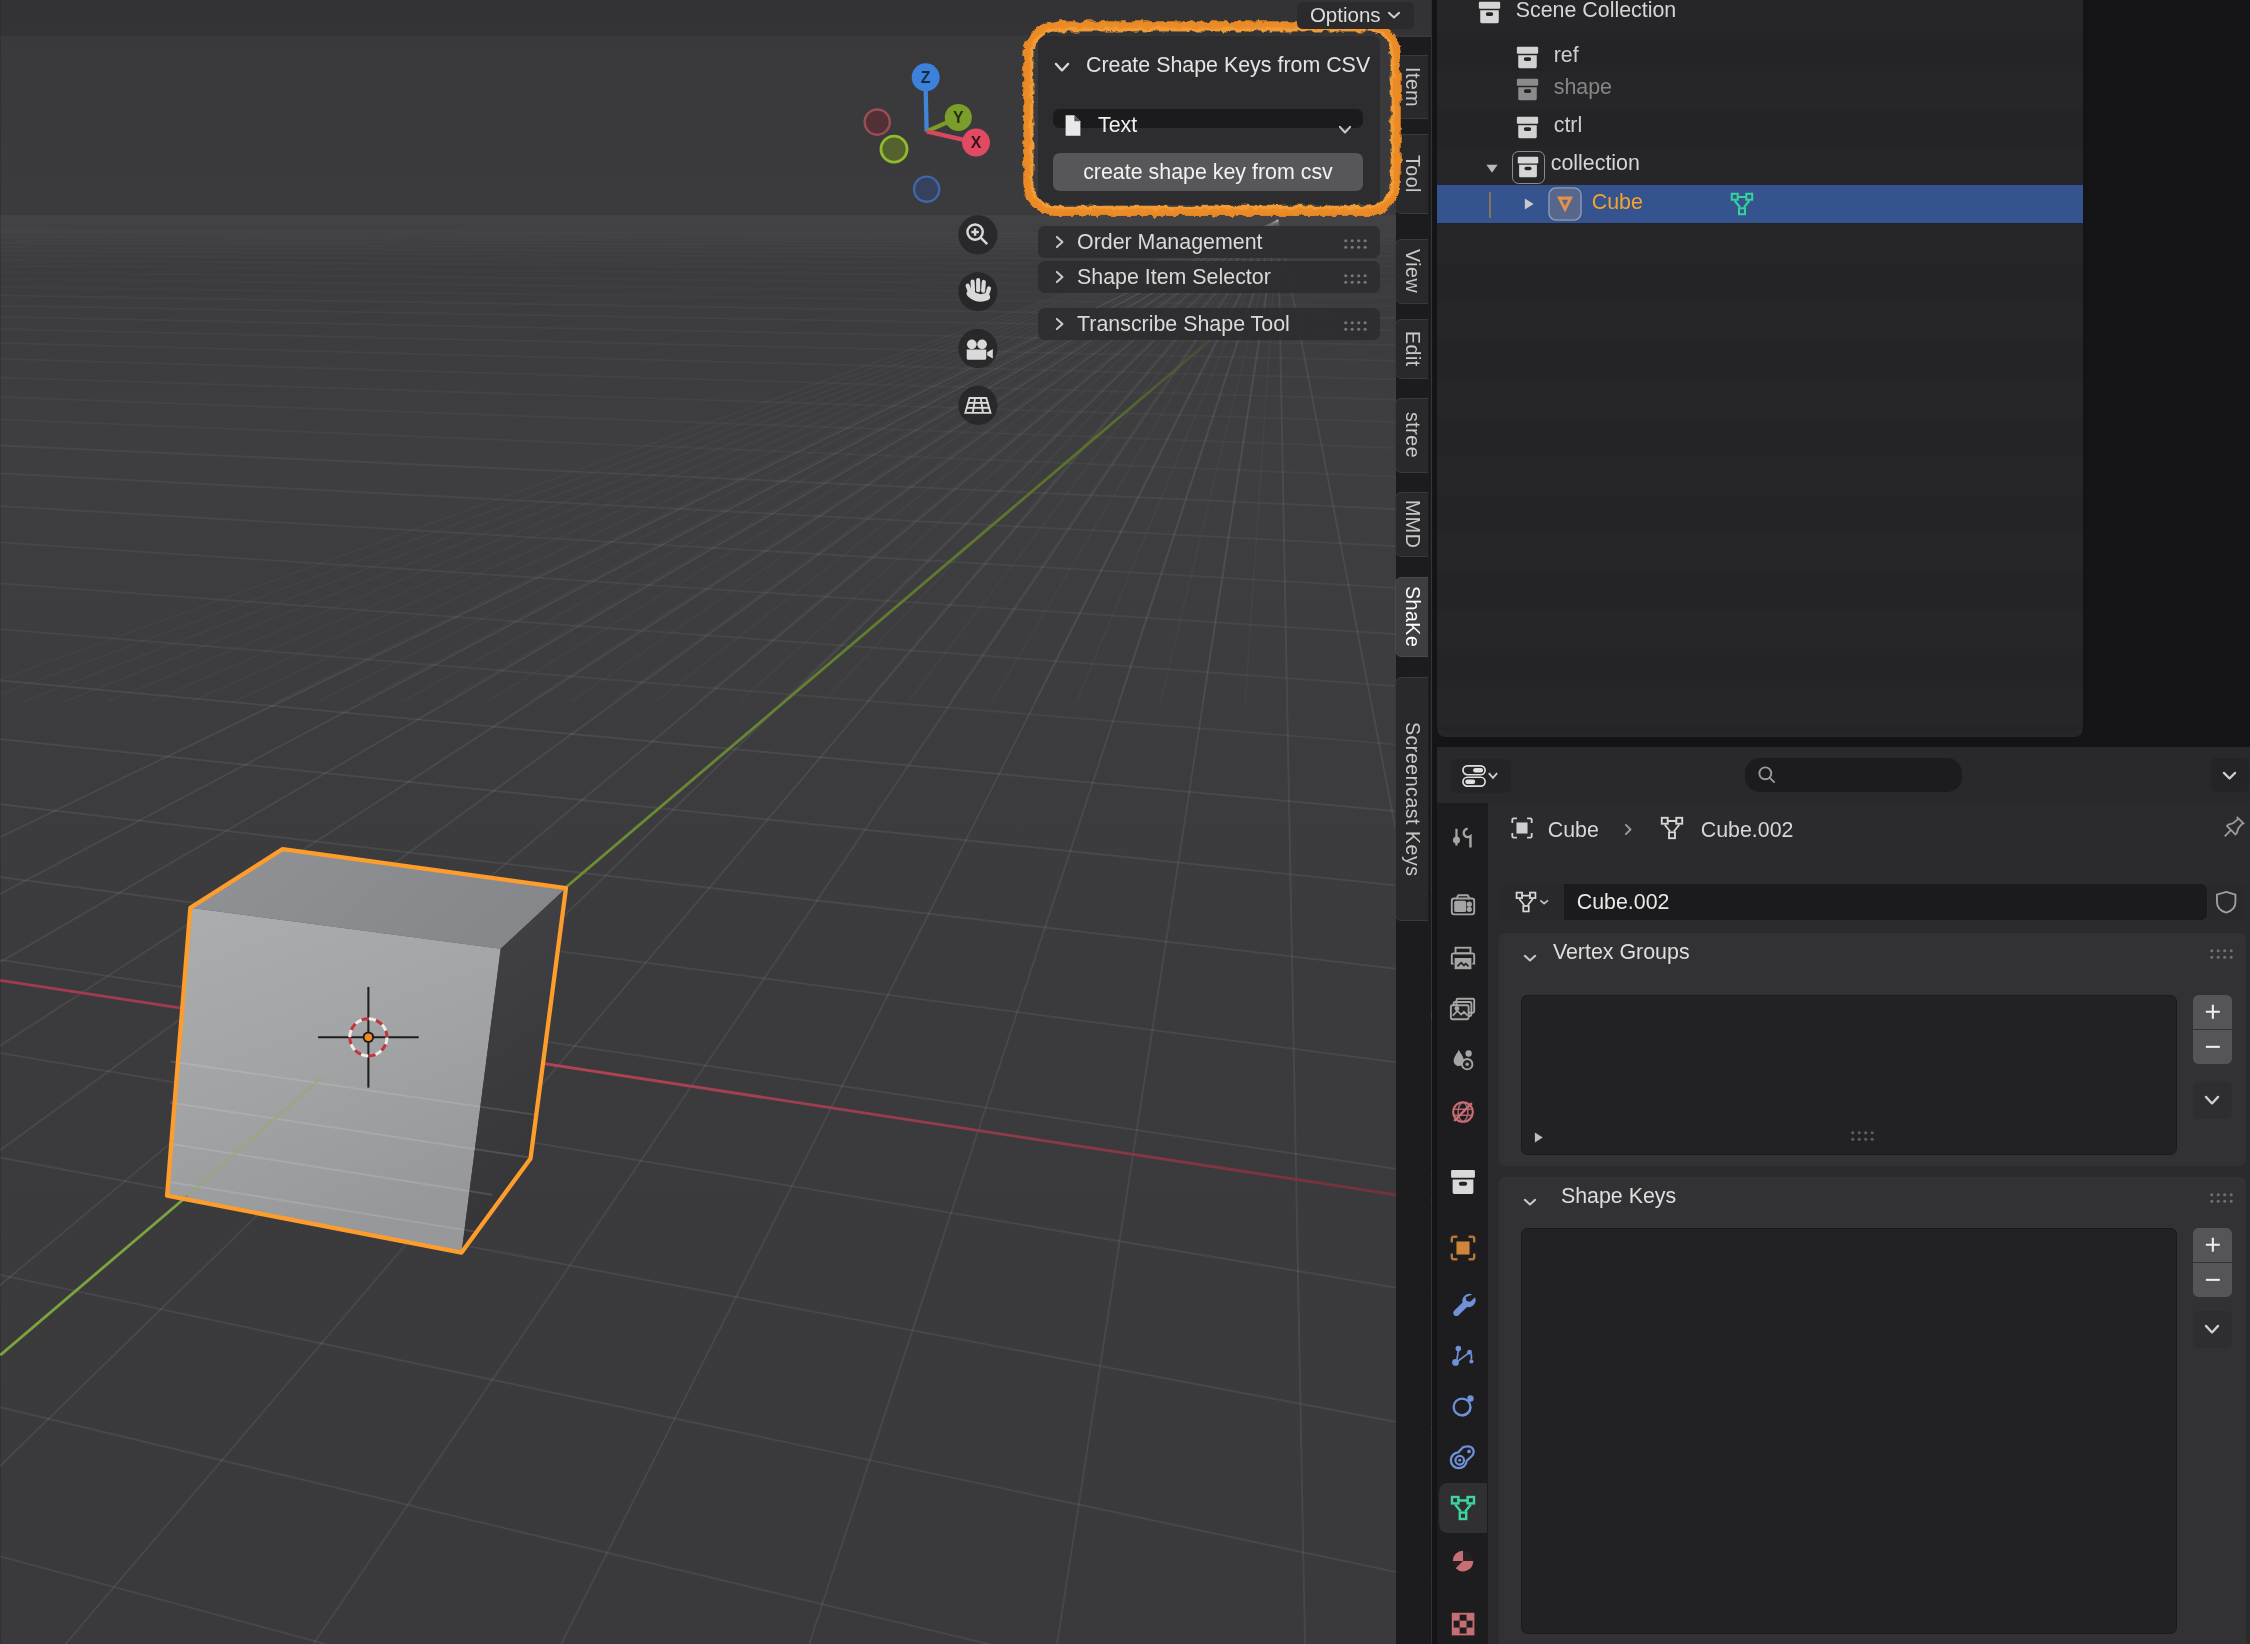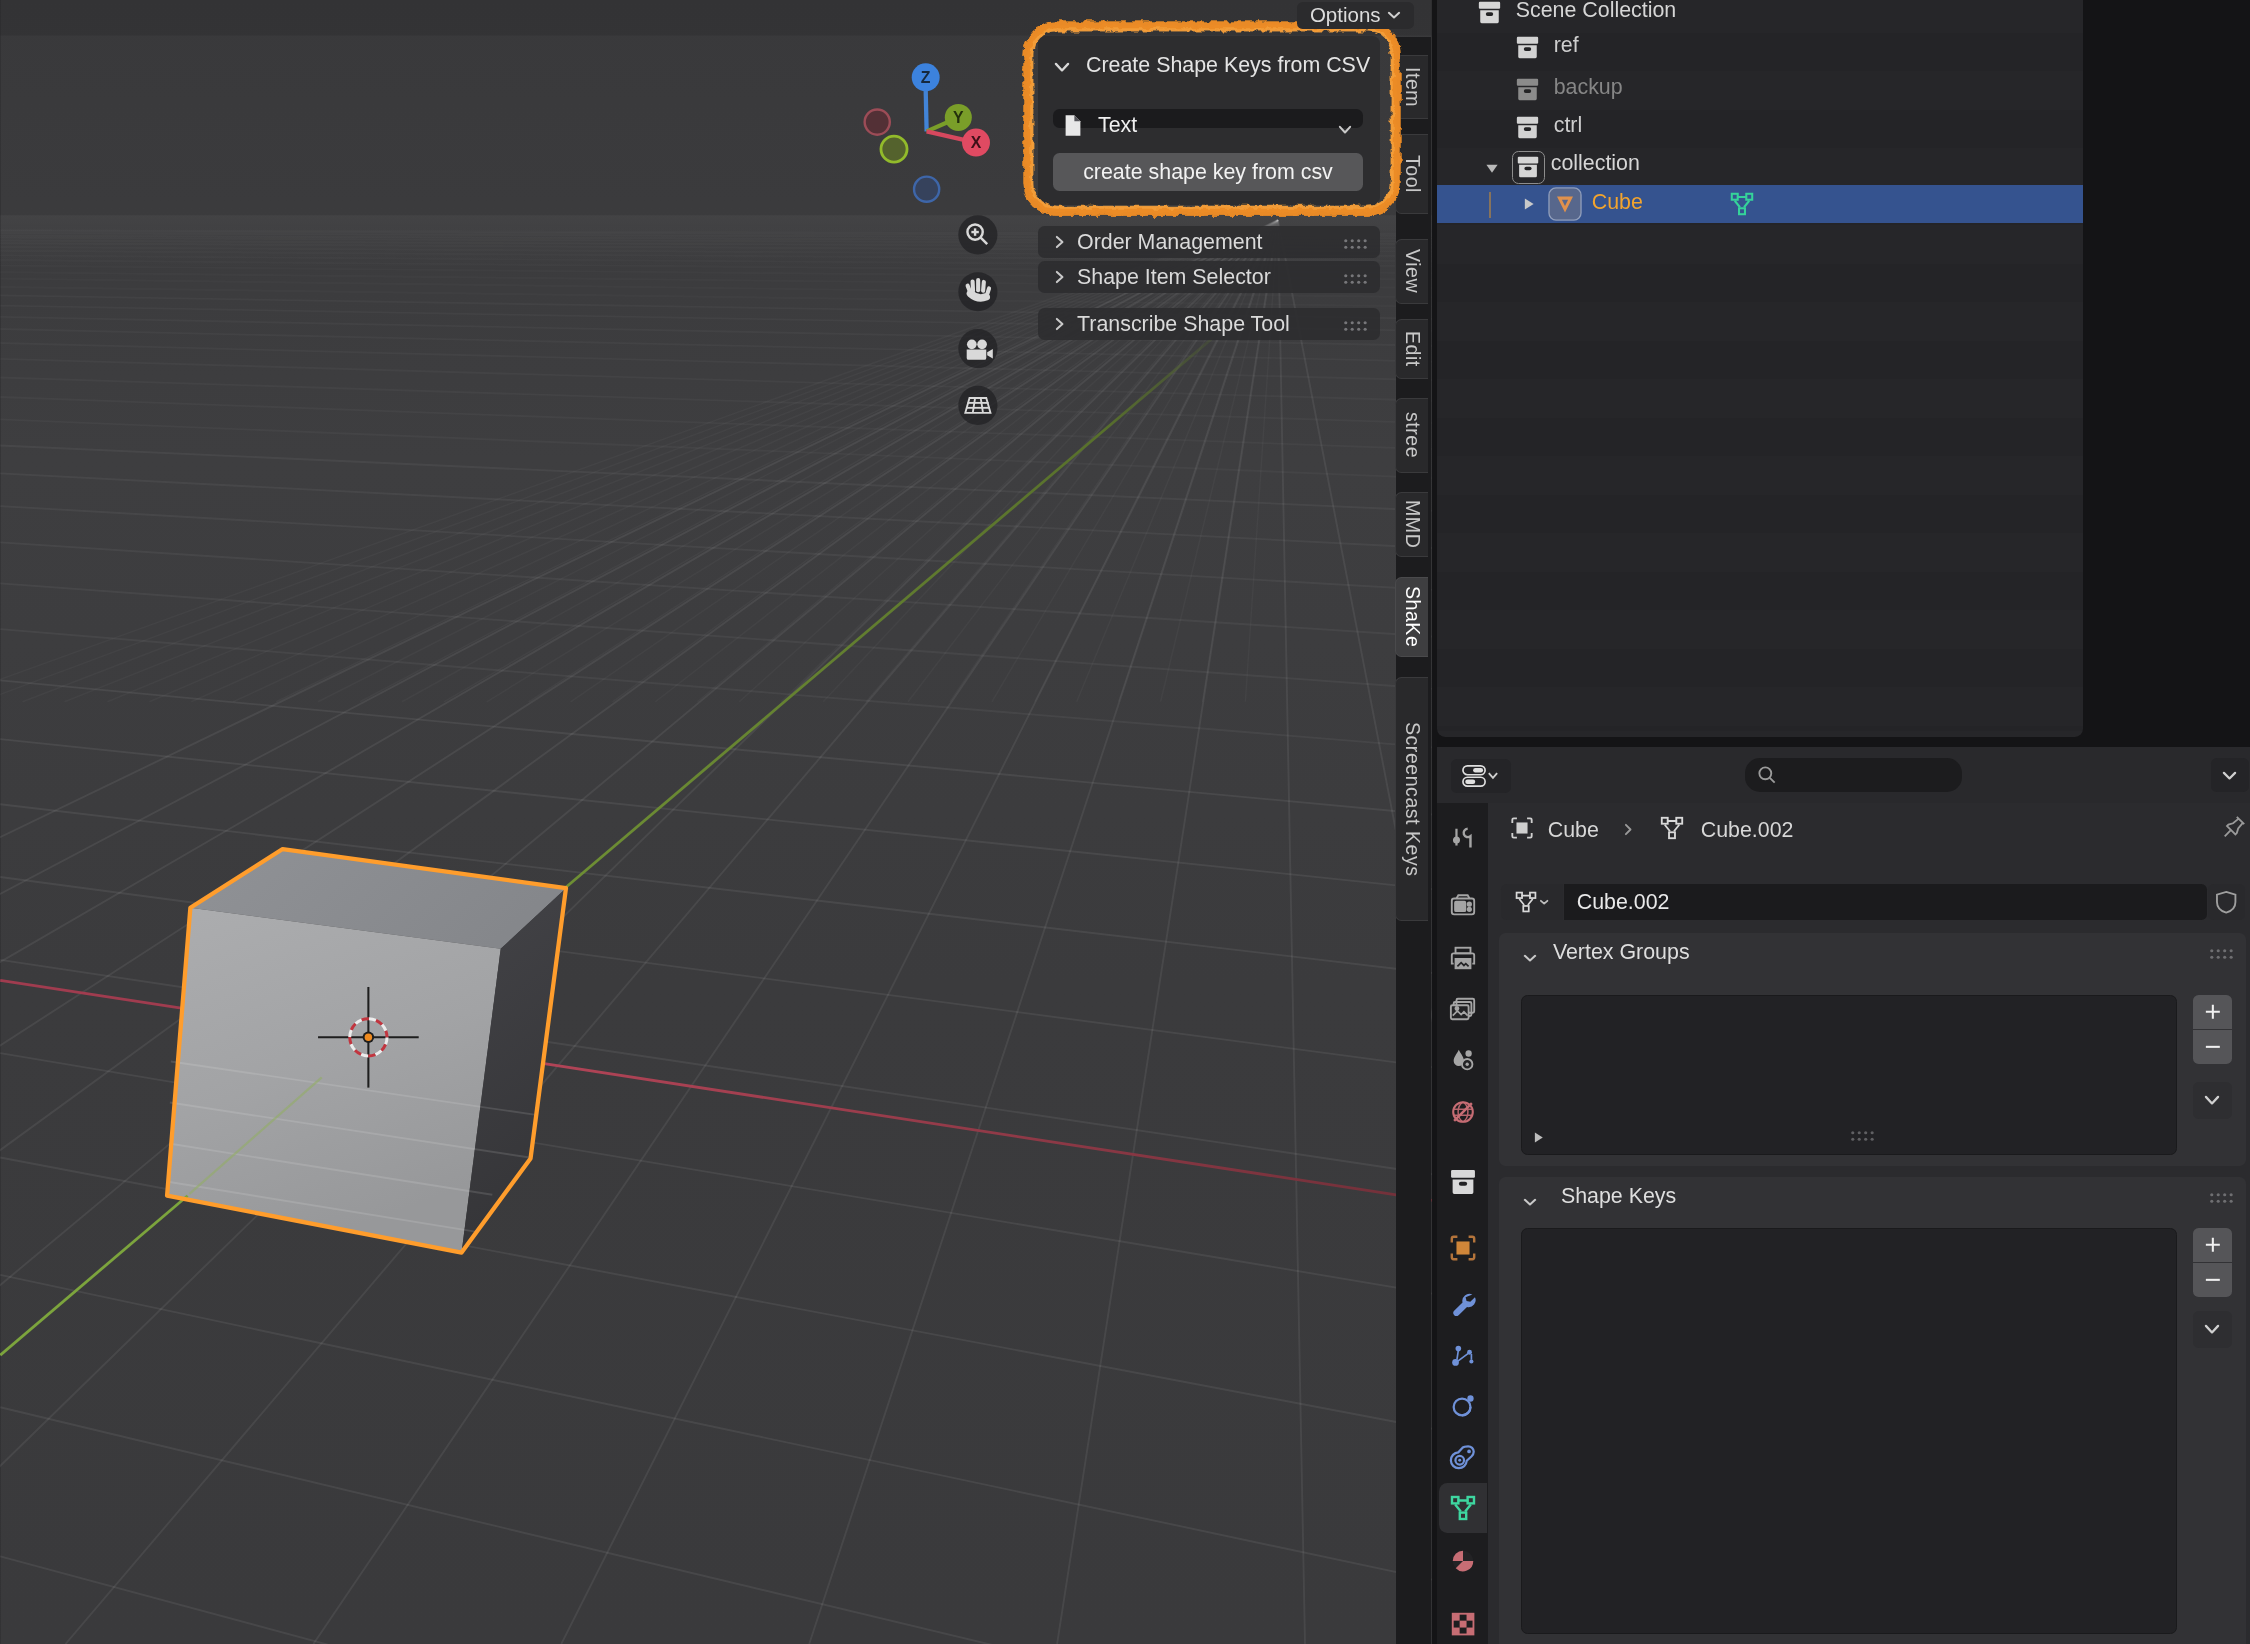--- a/index.html
+++ b/index.html
@@ -348,21 +348,21 @@
       <div class="orow" style="top:-6.5px">
         <div class="oic" style="left:40px"><svg width="25" height="25" viewBox="0 0 27 27" style="">
             <g transform="scale(1.000)">
               <rect x="2" y="2" width="23" height="7.5" rx="1.2" fill="#d6d6d6"></rect>
               <path d="M3.5 11 h20 v12.5 a1.5 1.5 0 0 1 -1.5 1.5 h-17 a1.5 1.5 0 0 1 -1.5 -1.5 z" fill="#d6d6d6"></path>
               <rect x="9.5" y="13.2" width="8" height="4" rx="2" fill="#232325"></rect>
             </g>
           </svg></div>
         <div class="olab" style="left:79px;color:#d6d6d6">Scene Collection</div>
       </div>
-      <div class="orow" style="top:28px">
+      <div class="orow" style="top:38px">
         <div class="oic" style="left:78px"><svg width="25" height="25" viewBox="0 0 27 27" style="">
             <g transform="scale(1.000)">
               <rect x="2" y="2" width="23" height="7.5" rx="1.2" fill="#d2d2d2"></rect>
               <path d="M3.5 11 h20 v12.5 a1.5 1.5 0 0 1 -1.5 1.5 h-17 a1.5 1.5 0 0 1 -1.5 -1.5 z" fill="#d2d2d2"></path>
               <rect x="9.5" y="13.2" width="8" height="4" rx="2" fill="#232325"></rect>
             </g>
           </svg></div>
         <div class="olab" style="left:117px;color:#cecece">ref</div>
         <div class="oic" style="left:667px"><svg width="19.6" height="19.6" viewBox="0 0 21 21" style="">
             <rect x="0.5" y="0.5" width="20" height="20" rx="4.5" fill="#e6e6e6"></rect>
@@ -382,21 +382,21 @@
           </svg></div>
       </div>
       <div class="orow" style="top:70px">
         <div class="oic" style="left:78px"><svg width="25" height="25" viewBox="0 0 27 27" style="">
             <g transform="scale(1.000)">
               <rect x="2" y="2" width="23" height="7.5" rx="1.2" fill="#8b8b8b"></rect>
               <path d="M3.5 11 h20 v12.5 a1.5 1.5 0 0 1 -1.5 1.5 h-17 a1.5 1.5 0 0 1 -1.5 -1.5 z" fill="#8b8b8b"></path>
               <rect x="9.5" y="13.2" width="8" height="4" rx="2" fill="#232325"></rect>
             </g>
           </svg></div>
-        <div class="olab" style="left:117px;color:#868686">backup</div>
+        <div class="olab" style="left:117px;color:#868686">shape</div>
         <div class="oic" style="left:667px"><svg width="19.6" height="19.6" viewBox="0 0 21 21" style="">
             <rect x="0.5" y="0.5" width="20" height="20" rx="4.5" fill="#e6e6e6"></rect>
             <path d="M4.5 10.5 l4.2 4.8 l8 -9.3" fill="none" stroke="#242424" stroke-width="3.4" stroke-linecap="round" stroke-linejoin="round"></path>
           </svg></div>
         <div class="oic" style="left:706px"><svg width="21.4" height="21.4" viewBox="0 0 23 23" style="">
             <path d="M6.5 1.5 L17.5 15.5 L11.6 15 L8.6 21.5 Z" fill="none" stroke="#8f8f8f" stroke-width="1.8"></path>
           </svg></div>
         <div class="oic" style="left:741px"><svg width="24" height="23" viewBox="0 0 26 25" style="">
             <path d="M2 9 C7 16 19 16 24 9" fill="none" stroke="#9a9a9a" stroke-width="2.2" stroke-linecap="round"></path>
           </svg></div>

